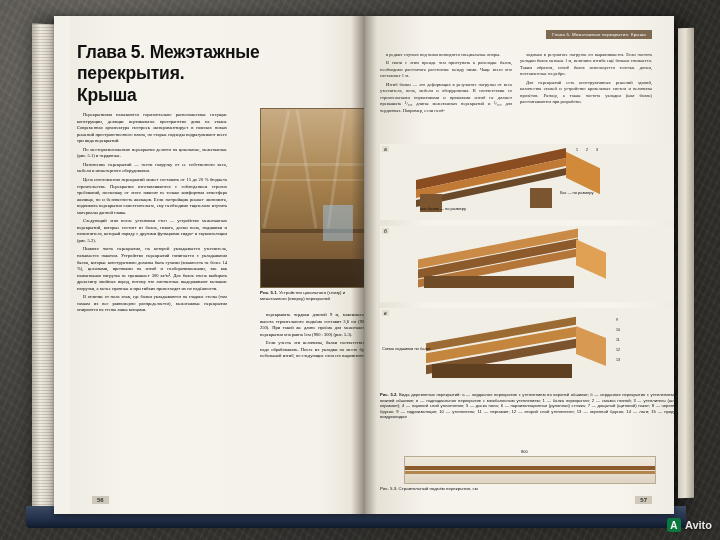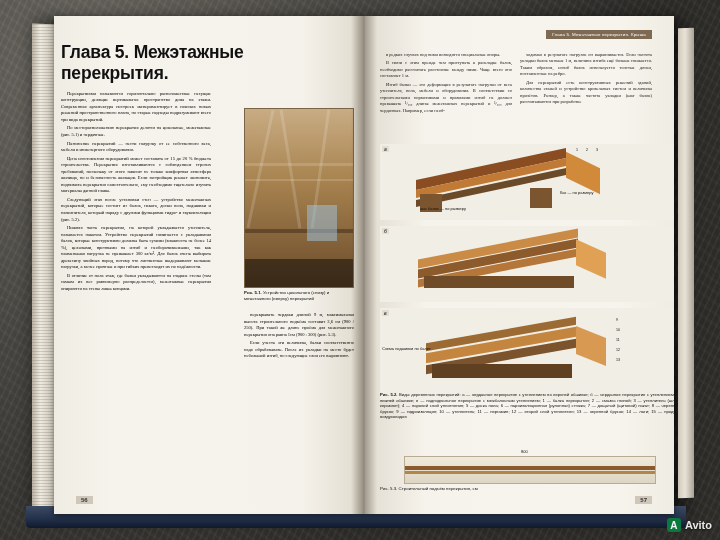--- a/index.html
+++ b/index.html
@@ -59,21 +59,21 @@
   .gutter{
     position:absolute;left:50%;top:0;width:26px;height:100%;margin-left:-13px;
     background:linear-gradient(90deg, rgba(0,0,0,0) 0%, rgba(60,50,38,.42) 45%, rgba(60,50,38,.5) 50%, rgba(60,50,38,.38) 55%, rgba(0,0,0,0) 100%);
     pointer-events:none;z-index:30;
   }
   .page{
     position:absolute;top:0;height:100%;
     box-sizing:border-box;
     overflow:hidden;
   }
-  .page.left{left:0;width:50%;padding:26px 16px 22px 7px;}
+  .page.left{left:16px;width:50%;padding:26px 16px 22px 7px;}
   .page.right{right:0;width:50%;padding:20px 22px 22px 16px;}
   .page.left{background:linear-gradient(90deg,#efece3 0%,#f6f3ec 18%,#f5f2eb 80%,#e0dacd 100%);}
   .page.right{background:linear-gradient(270deg,#efece3 0%,#f7f4ed 18%,#f6f3ec 80%,#e2dcd0 100%);}
 
   h1.chapter{
     font-family:"Liberation Sans", sans-serif;
     font-weight:bold;
     font-size:17.5px;
     line-height:1.22;
     color:#111;
@@ -195,20 +195,21 @@
     <div class="edge-left-lines"></div>
   </div>
   <div class="edge-right"></div>
   <div class="cover-bottom"></div>
 
   <div class="page-block">
 
     <div class="page left">
       <h1 class="chapter">
         <span>Глава 5. Межэтажные перекрытия.</span>
+        <span class="l2">Крыша</span>
       </h1>
 
       <div class="left-text">
         <p class="para">Перекрытиями называются горизонтально расположенные несущие конструкции, делящие вертикальное пространство дома на этажи. Современная архитектура построек экспериментирует в поисках новых решений пространственного плана, но старые подходы подразумевают всего три вида перекрытий.</p>
         <p class="para">По месторасположению перекрытия делятся на цокольные, межэтажные (рис. 5.1) и чердачные.</p>
         <p class="para">Назначение перекрытий — нести нагрузку от ее собственного веса, мебели и инженерного оборудования.</p>
         <p class="para">Цена изготовления перекрытий может составить от 15 до 20 % бюджета строительства. Перекрытия изготавливаются с соблюдением строгих требований, поскольку от этого зависит не только комфортная атмосфера жилища, но и безопасность жильцов. Если застройщик решает экономить, поднимать перекрытия самостоятельно, ему необходимо тщательно изучить материалы данной главы.</p>
         <p class="para">Следующий этап после установки стен — устройство межэтажных перекрытий, которые состоят из балок, наката, доски пола, подшивки и наполнителя, который наряду с другими функциями гидро- и звукоизоляции (рис. 5.2).</p>
         <p class="para">Нижняя часть перекрытия, на которой укладывается утеплитель, называется накатом. Устройство перекрытий начинается с укладывания балок, которые конструктивно должны быть сухими (влажность не более 14 %), цельными, прочными на изгиб и необорачиваемыми, так как наименьшая нагрузка не превышает 300 кг/м². Для балок очень выбирать древесину хвойных пород, потому что лиственные выдерживают меньшие нагрузки, а менее прочные и при гибких превосходят их по надёжности.</p>
         <p class="para">В отличие от пола этаж, где балки укладываются на гладкие стены (там самым их вес равномерно распределяется), межэтажные перекрытия опираются на стены лишь концами.</p>

